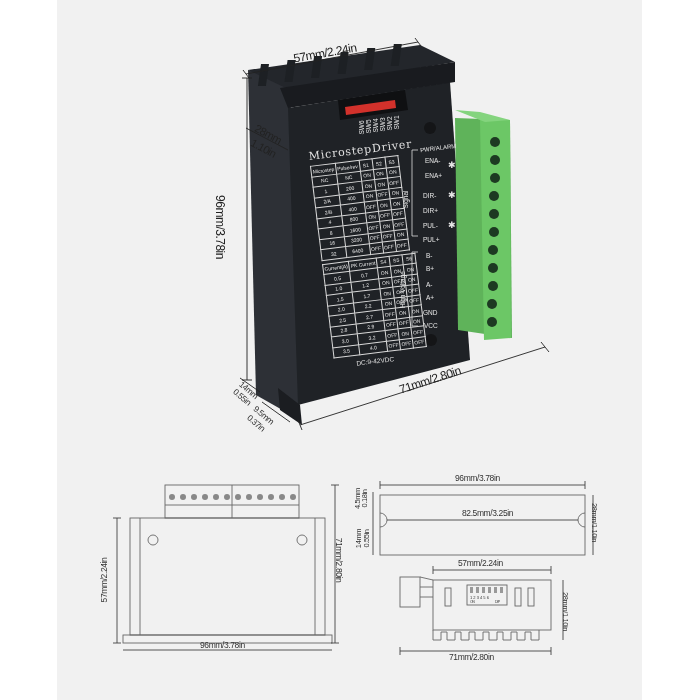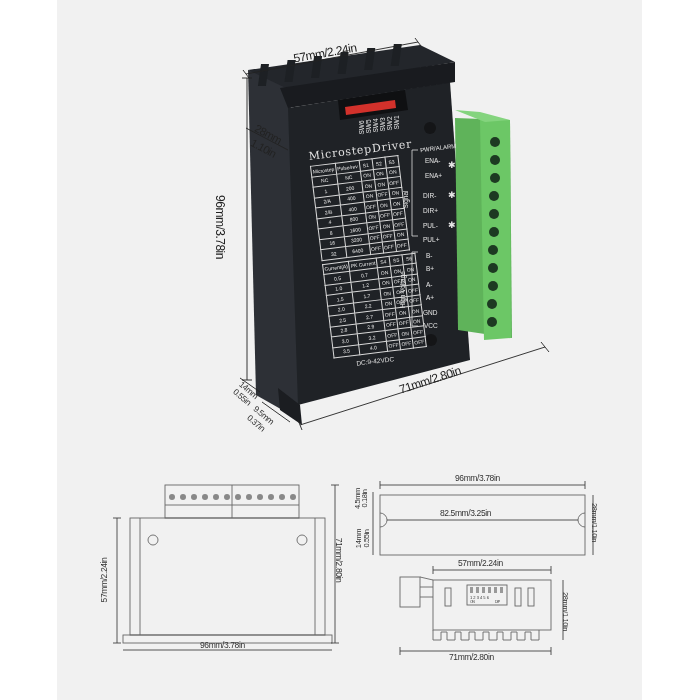--- a/index.html
+++ b/index.html
@@ -315,21 +315,21 @@
       <path d="M230,43 a7,7 0 0 0 0,14"></path>
       <line x1="25" y1="15" x2="230" y2="15" stroke="#444"></line>
       <line x1="25" y1="11" x2="25" y2="19" stroke="#444"></line>
       <line x1="230" y1="11" x2="230" y2="19" stroke="#444"></line>
       <line x1="32" y1="50" x2="223" y2="50" stroke="#444"></line>
       <line x1="18" y1="22" x2="18" y2="85" stroke="#444"></line>
       <line x1="238" y1="25" x2="238" y2="85" stroke="#444"></line>
     </g>
   </svg>
   <div class="draw-text" style="left:100px;top:3px;">96mm/3.78in</div>
-  <div class="draw-text" style="left:85px;top:38px;">82.5mm/3.25in</div>
+  <div class="draw-text" style="left:107px;top:38px;">82.5mm/3.25in</div>
   <div class="draw-text" style="left:-8px;top:24px;transform:rotate(-90deg);font-size:7.5px;">4.5mm</div>
   <div class="draw-text" style="left:0px;top:24px;transform:rotate(-90deg);font-size:7.5px;">0.18in</div>
   <div class="draw-text" style="left:-6px;top:64px;transform:rotate(-90deg);font-size:7.5px;">14mm</div>
   <div class="draw-text" style="left:2px;top:64px;transform:rotate(-90deg);font-size:7.5px;">0.55in</div>
   <div class="draw-text" style="left:220px;top:48px;transform:rotate(90deg);font-size:7.5px;">28mm/1.10in</div>
 </div>
 
 <div class="abs" style="left:385px;top:555px;width:220px;height:110px;">
   <svg width="220" height="110">
     <g stroke="#666" stroke-width="0.9" fill="none">

